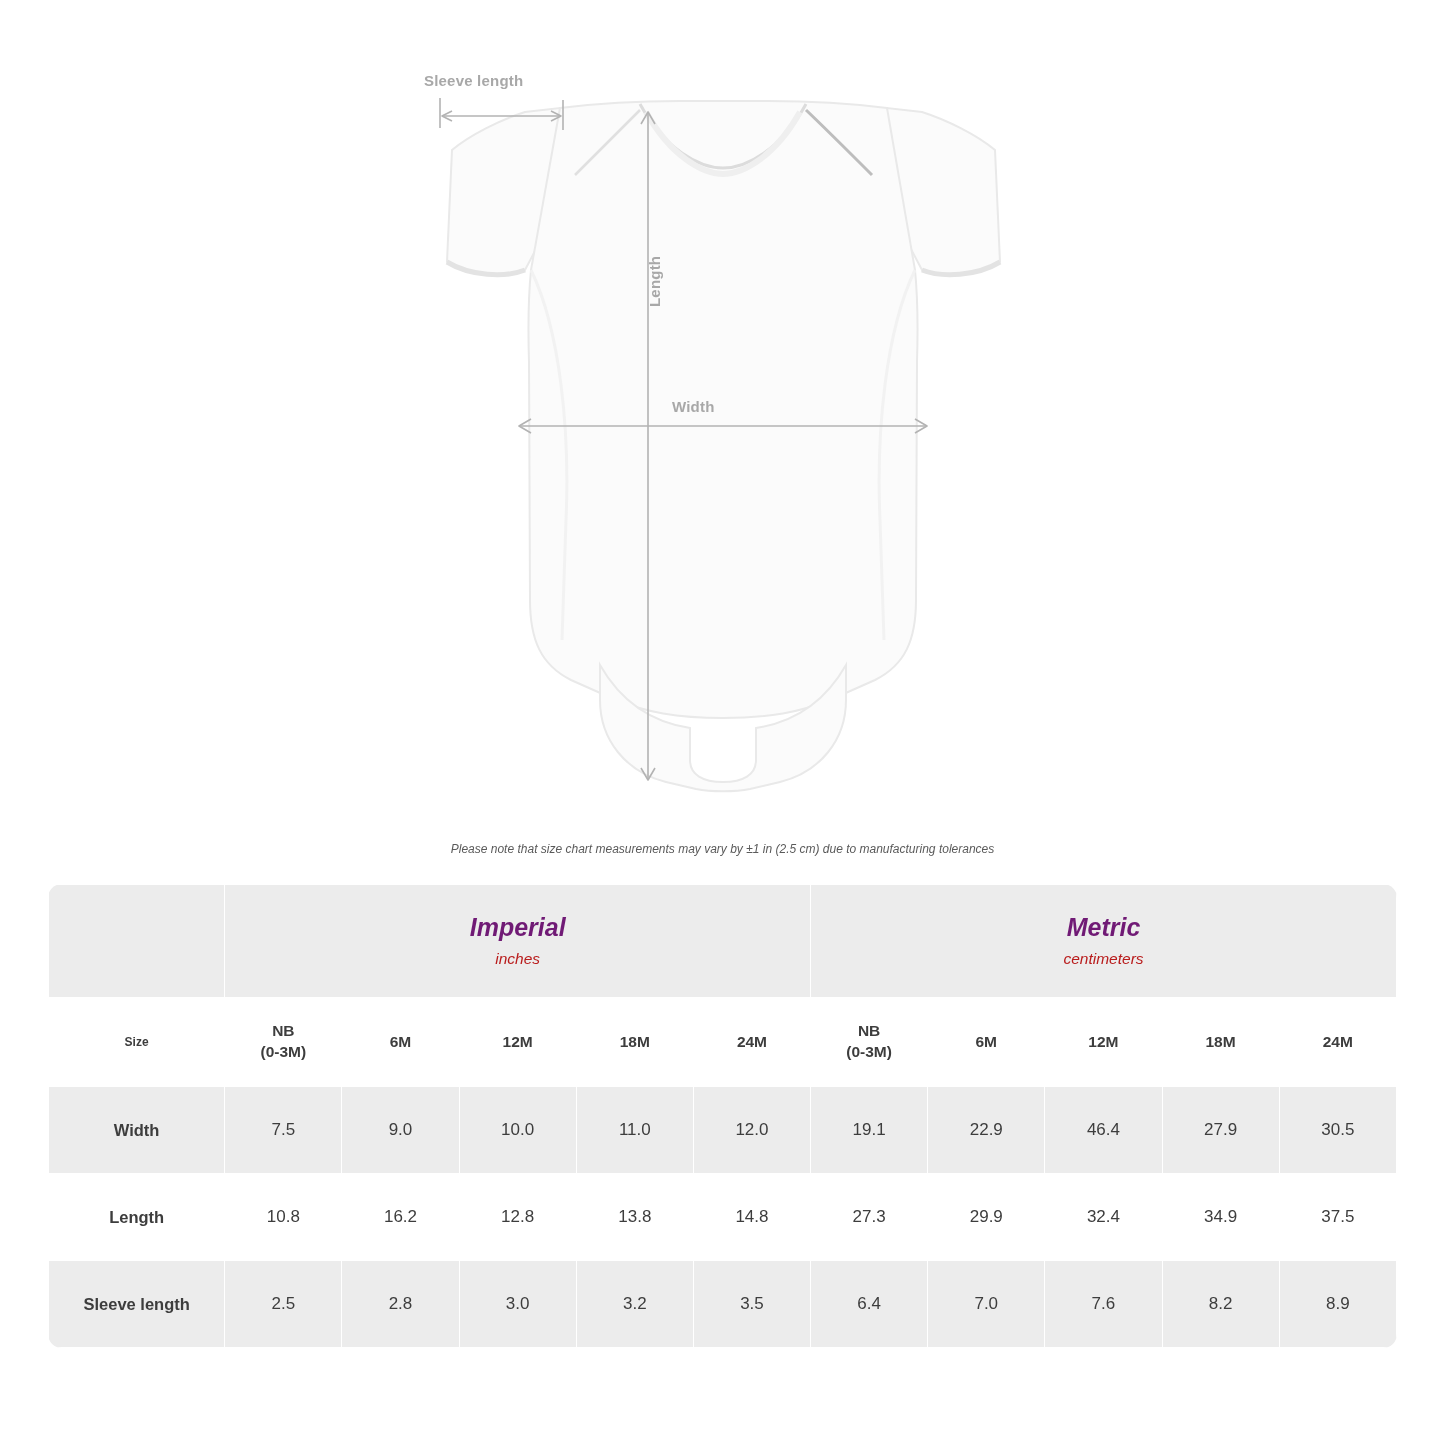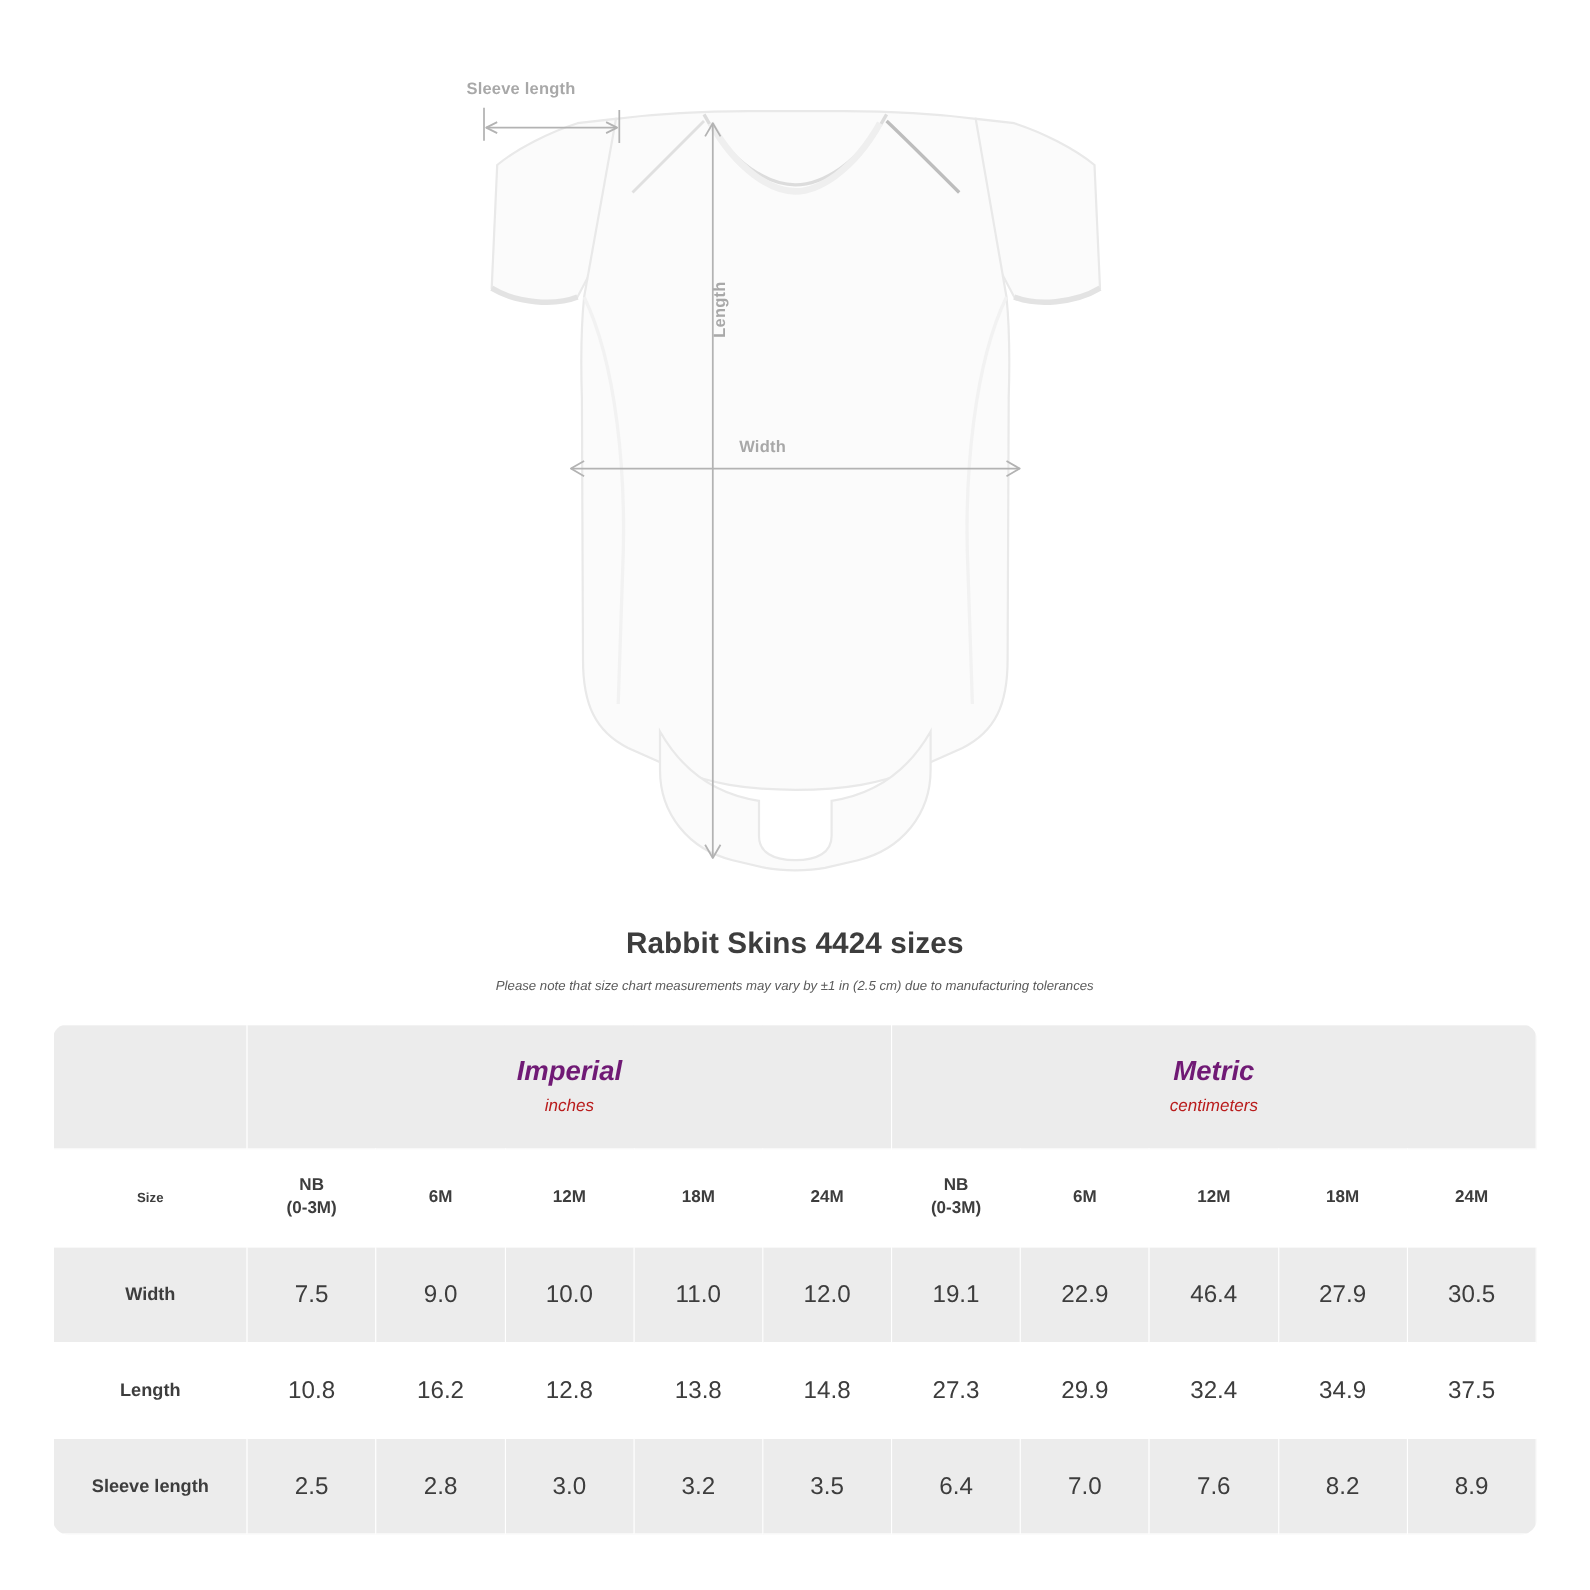--- a/index.html
+++ b/index.html
@@ -129,21 +129,21 @@
     color: #3d3d3d;
     line-height: 1.35;
   }
   .hdr-row td.rowlabel {
     background: #ffffff;
     font-size: 12px;
   }
   
   .body-row td {
     height: 84px;
-    font-size: 22px;
+    font-size: 17px;
     color: #3d3d3d;
   }
   .body-row.shaded td {
     background: #ececec;
   }
   .body-row.plain td {
     background: #ffffff;
   }
   .body-row td.rowlabel {
     font-weight: bold;
@@ -228,21 +228,20 @@
         </g>
       </svg>
 
       <div class="measure-label label-sleeve">Sleeve length</div>
       <div class="measure-label label-width">Width</div>
       <div class="measure-label label-length">Length</div>
     </div>
   </div>
 
   <div class="title-block">
-    <h1 class="chart-title">Rabbit Skins 4424 sizes</h1>
     <p class="chart-note">Please note that size chart measurements may vary by ±1 in (2.5 cm) due to manufacturing tolerances</p>
   </div>
 
   <div class="table-wrap">
     <table class="size-table">
       <colgroup>
         <col class="col-label">
         <col class="col-data">
           <col class="col-data">
           <col class="col-data">

